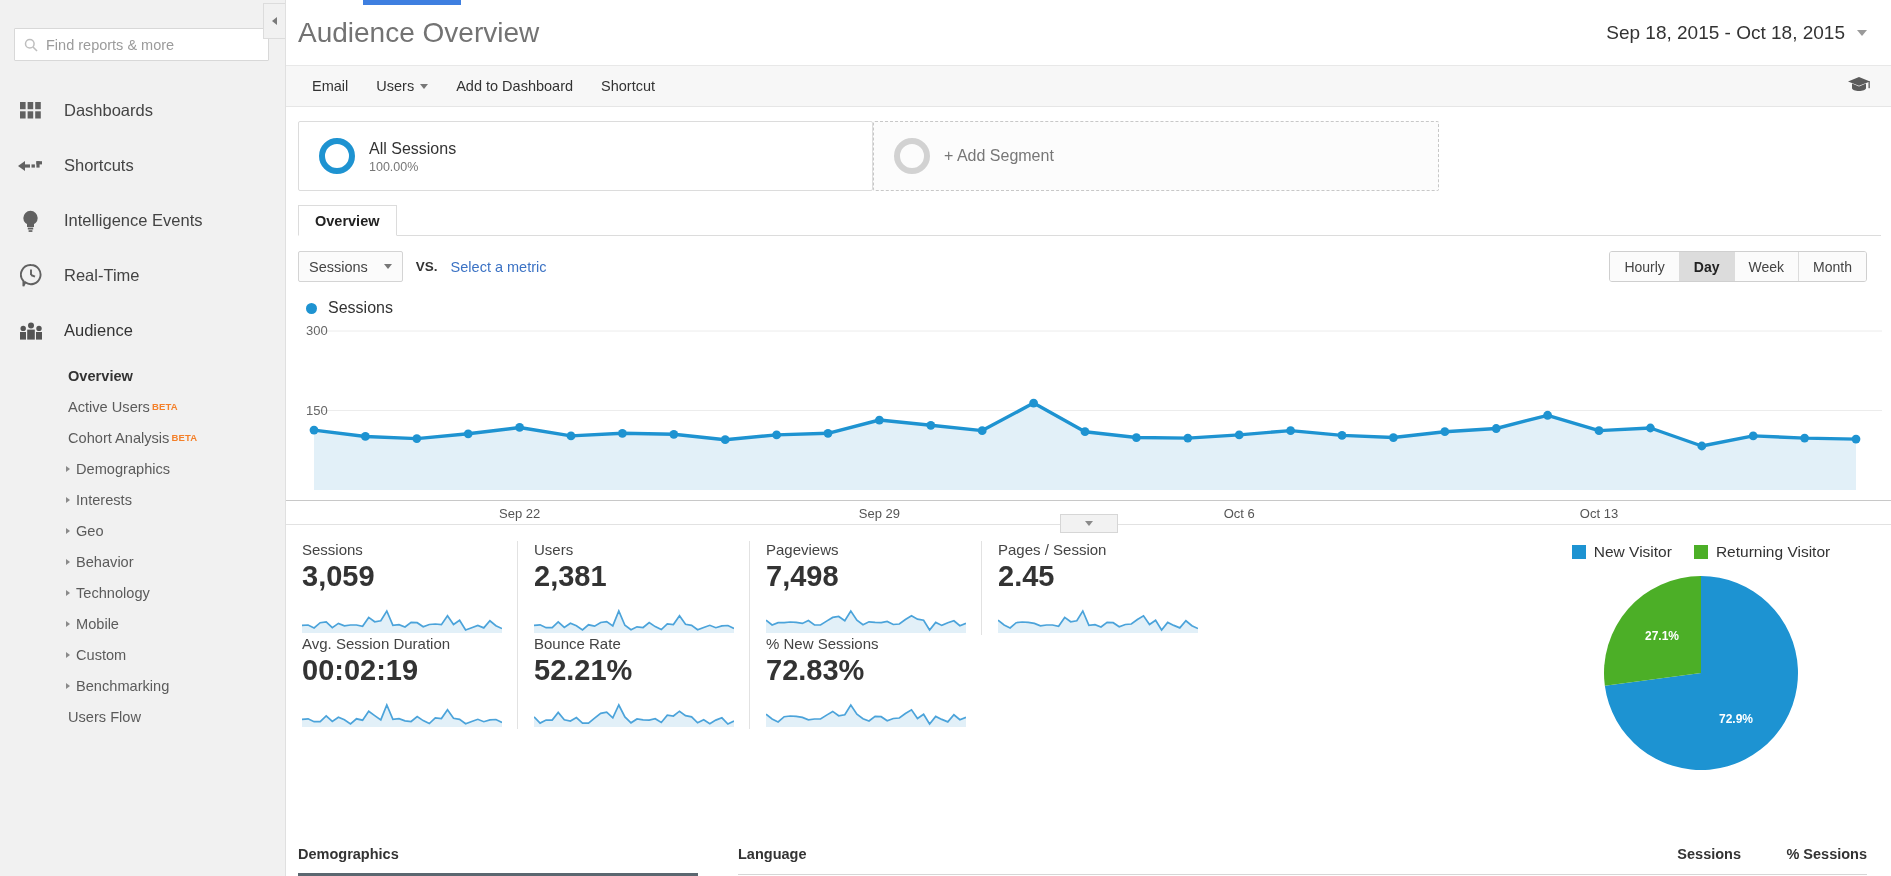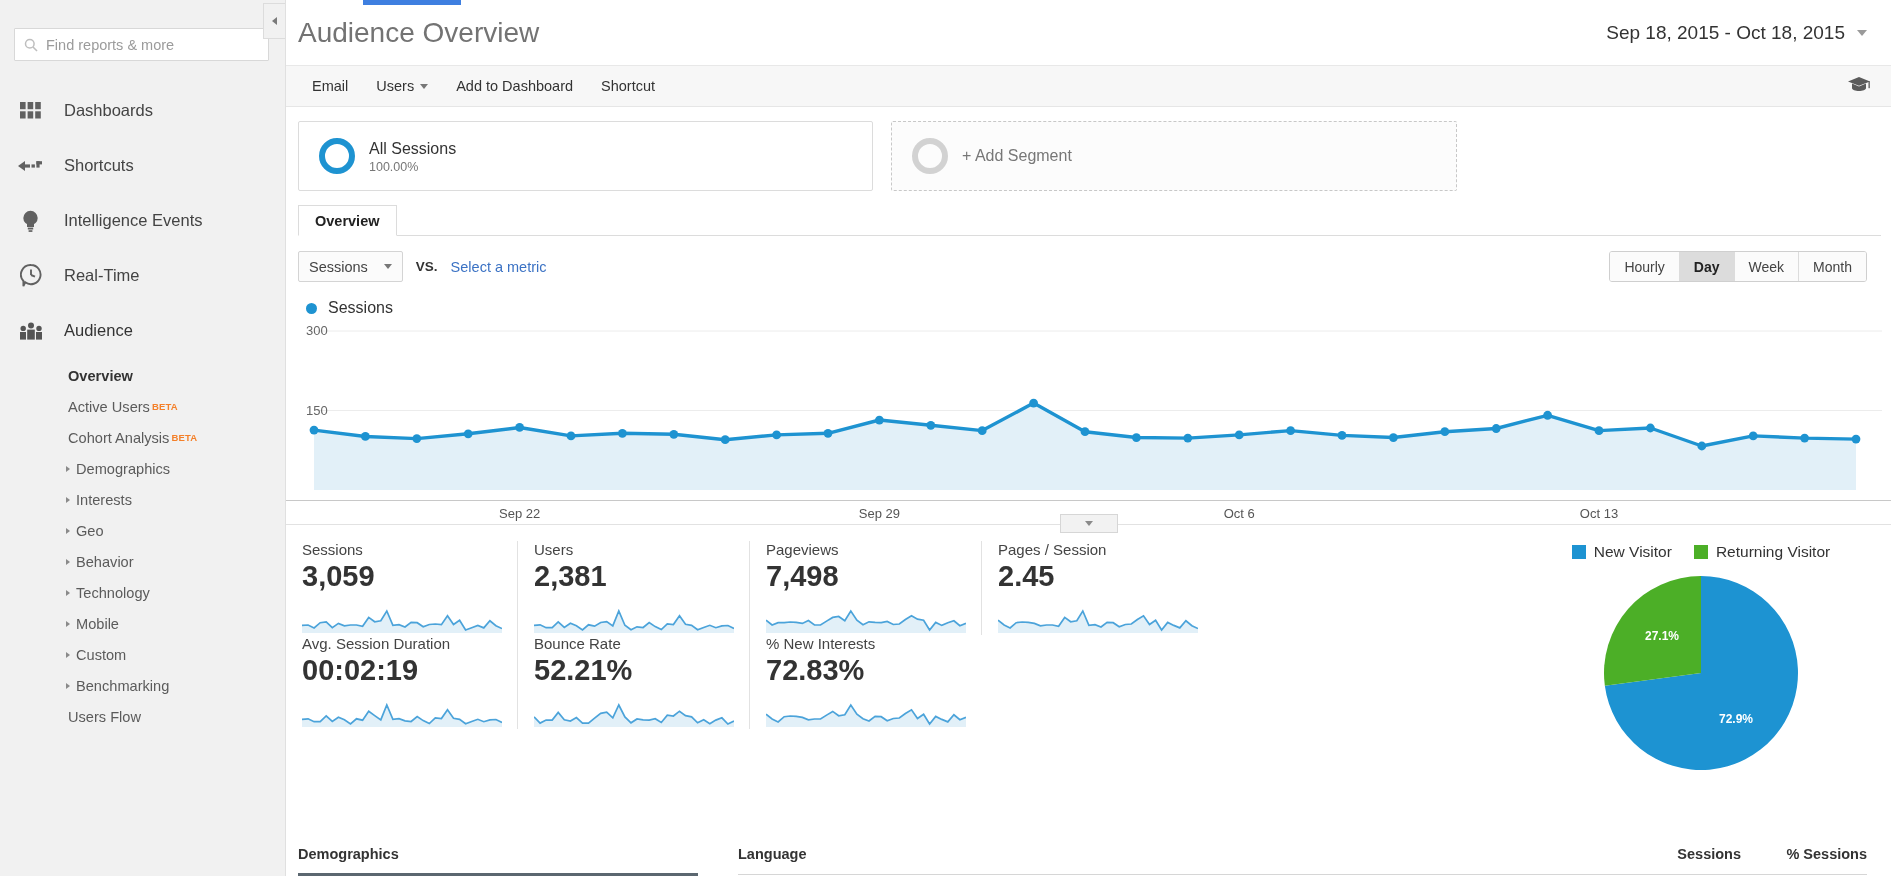--- a/index.html
+++ b/index.html
@@ -107,21 +107,21 @@
     font-size: 14.5px; color: #333; padding: 0 14px; cursor: pointer;
     display: flex; align-items: center; gap: 6px; height: 100%;
   }
   .act-caret {
     width: 0; height: 0; border-top: 5px solid #777;
     border-left: 4px solid transparent; border-right: 4px solid transparent;
   }
   .grad-cap { margin-left: auto; margin-right: 20px; cursor: pointer; }
 
   
-  .segment-row { display: flex; gap: 18px; padding: 14px 0 0 12px; }
+  .segment-row { display: flex; padding: 14px 0 0 12px; }
   .segment-card {
     width: 575px; height: 70px; border: 1px solid #dcdcdc; background: #fff;
     display: flex; align-items: center; gap: 14px; padding-left: 20px;
     border-radius: 2px; cursor: pointer;
   }
   .segment-card.add {
     border: 1px dashed #c8c8c8; background: #fcfcfc; width: 566px;
   }
   .donut { width: 36px; height: 36px; border-radius: 50%; flex: 0 0 36px; }
   .donut.blue { border: 6px solid #1e93d1; }
@@ -558,21 +558,21 @@
           </div>
           <div class="mcard">
             <div class="mcard-label">Bounce Rate</div>
             <div class="mcard-value">52.21%</div>
             <svg class="spark" width="200" height="28">
                 <path d="M0.0,17.9 L6.1,24.1 L12.1,21.1 L18.2,21.1 L24.2,13.4 L30.3,20.8 L36.4,22.0 L42.4,18.5 L48.5,24.1 L54.5,24.1 L60.6,19.1 L66.7,14.3 L72.7,13.1 L78.8,18.8 L84.8,6.0 L90.9,17.9 L97.0,23.8 L103.0,20.0 L109.1,20.8 L115.2,21.1 L121.2,19.7 L127.3,23.5 L133.3,16.1 L139.4,17.0 L145.5,12.2 L151.5,16.7 L157.6,17.9 L163.6,23.8 L169.7,20.8 L175.8,24.7 L181.8,21.1 L187.9,18.8 L193.9,25.0 L200.0,22.0 L200,28 L0,28 Z" fill="#e2f0f8"></path>
                 <path d="M0.0,17.9 L6.1,24.1 L12.1,21.1 L18.2,21.1 L24.2,13.4 L30.3,20.8 L36.4,22.0 L42.4,18.5 L48.5,24.1 L54.5,24.1 L60.6,19.1 L66.7,14.3 L72.7,13.1 L78.8,18.8 L84.8,6.0 L90.9,17.9 L97.0,23.8 L103.0,20.0 L109.1,20.8 L115.2,21.1 L121.2,19.7 L127.3,23.5 L133.3,16.1 L139.4,17.0 L145.5,12.2 L151.5,16.7 L157.6,17.9 L163.6,23.8 L169.7,20.8 L175.8,24.7 L181.8,21.1 L187.9,18.8 L193.9,25.0 L200.0,22.0 " fill="none" stroke="#4ba3da" stroke-width="1.7"></path>
               </svg>
           </div>
           <div class="mcard last">
-            <div class="mcard-label">% New Interests</div>
+            <div class="mcard-label">% New Sessions</div>
             <div class="mcard-value">72.83%</div>
             <svg class="spark" width="200" height="28">
                 <path d="M0.0,15.2 L6.1,20.0 L12.1,22.9 L18.2,17.7 L24.2,17.0 L30.3,17.4 L36.4,18.4 L42.4,20.9 L48.5,20.0 L54.5,20.0 L60.6,16.1 L66.7,12.4 L72.7,16.8 L78.8,15.8 L84.8,6.0 L90.9,15.2 L97.0,19.7 L103.0,22.0 L109.1,17.4 L115.2,17.7 L121.2,21.8 L127.3,19.5 L133.3,19.0 L139.4,14.5 L145.5,10.8 L151.5,19.5 L157.6,15.2 L163.6,25.0 L169.7,17.4 L175.8,20.4 L181.8,22.9 L187.9,15.8 L193.9,20.7 L200.0,18.4 L200,28 L0,28 Z" fill="#e2f0f8"></path>
                 <path d="M0.0,15.2 L6.1,20.0 L12.1,22.9 L18.2,17.7 L24.2,17.0 L30.3,17.4 L36.4,18.4 L42.4,20.9 L48.5,20.0 L54.5,20.0 L60.6,16.1 L66.7,12.4 L72.7,16.8 L78.8,15.8 L84.8,6.0 L90.9,15.2 L97.0,19.7 L103.0,22.0 L109.1,17.4 L115.2,17.7 L121.2,21.8 L127.3,19.5 L133.3,19.0 L139.4,14.5 L145.5,10.8 L151.5,19.5 L157.6,15.2 L163.6,25.0 L169.7,17.4 L175.8,20.4 L181.8,22.9 L187.9,15.8 L193.9,20.7 L200.0,18.4 " fill="none" stroke="#4ba3da" stroke-width="1.7"></path>
               </svg>
           </div>
         </div>
       </div>
 
       <div class="pie-area">

